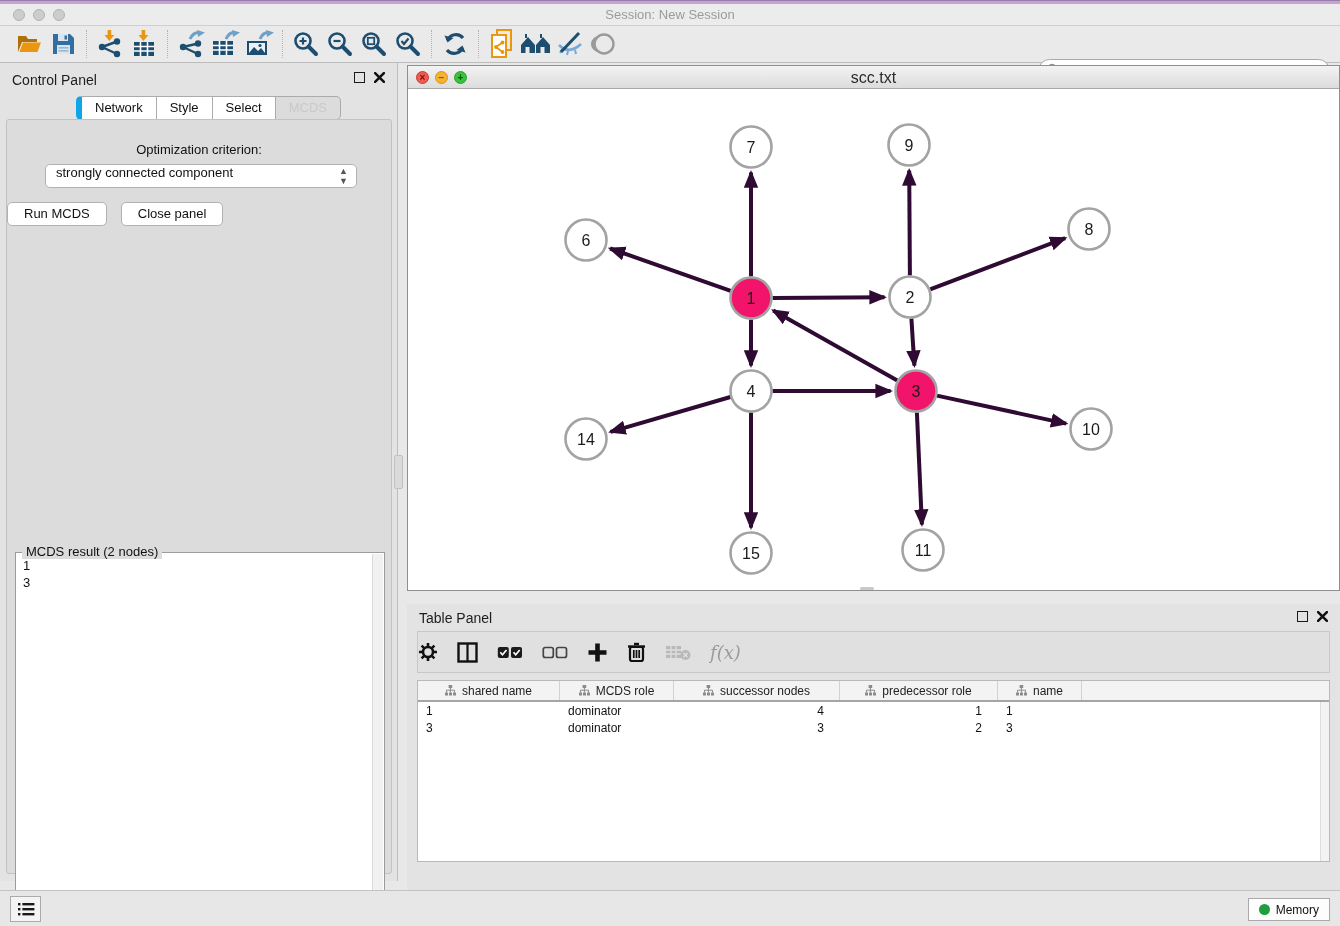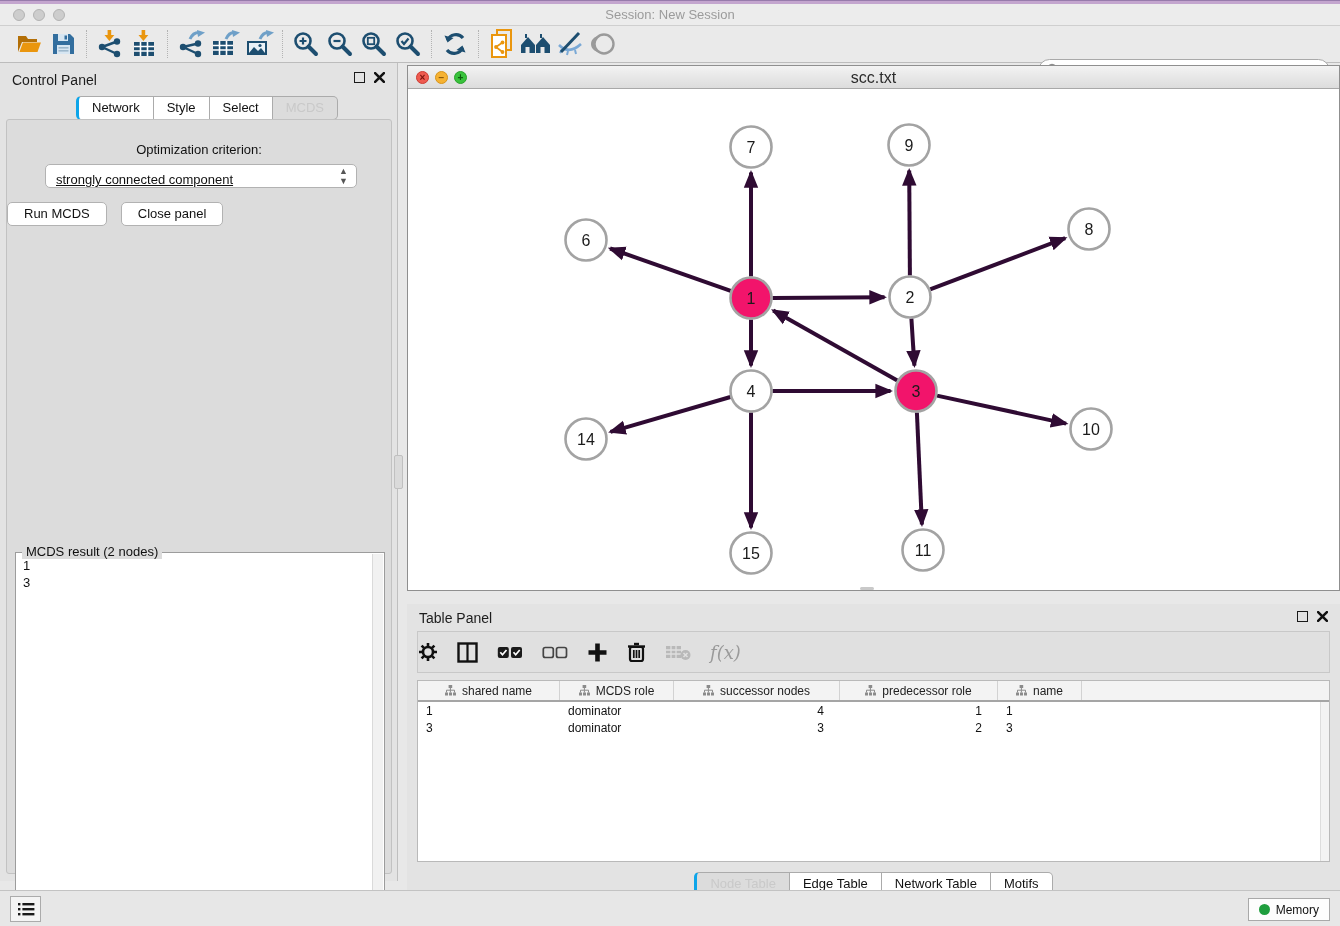--- a/index.html
+++ b/index.html
@@ -27,27 +27,27 @@
   #control-panel{left:0;top:63px;width:398px;height:818px;background:#e3e3e3;border-right:1px solid #bfbfbf;}
   .panel-title{font-size:14px;color:#1d1d1d;}
   #cp-header{left:12px;top:9px;}
   .win-icons{position:absolute;top:9px;display:flex;gap:9px;align-items:center;}
   #cp-icons{right:12px;}
   .float-ico{width:11px;height:11px;border:1.6px solid #1a1a1a;display:inline-block;}
   .seg-group{display:flex;}
   #ctrl-tabs{left:76px;top:33px;position:absolute;}
   .seg{font-size:13px;color:#111;background:#fff;border:1px solid #ababab;border-left:none;
     padding:3px 13px 4px;cursor:default;}
-  .seg:first-child{border-left:3px solid #0ea5e9;border-radius:5px 0 0 5px;}
+  .seg:first-child{border-left:6px solid #0ea5e9;border-radius:5px 0 0 5px;}
   .seg:last-child{border-radius:0 5px 5px 0;}
   .seg.sel{background:#dcdcdc;color:#c9c9c9;}
   #cp-content{left:6px;top:56px;width:386px;height:755px;background:#dcdcdc;border:1px solid #c2c2c2;border-radius:3px;}
   #opt-label{width:100%;text-align:center;top:22px;font-size:13px;color:#111;}
   #opt-select{left:38px;top:44px;width:312px;height:24px;background:#fff;border:1px solid #b2b2b2;
-    border-radius:5px;font-size:13px;color:#111;display:flex;align-items:flex-end;padding-left:10px;text-decoration:underline;}
+    border-radius:5px;font-size:13px;color:#111;display:flex;align-items:flex-start;padding-left:10px;}
   #opt-stepper{position:absolute;right:8px;top:1px;font-size:9px;line-height:10px;color:#555;text-align:center;}
   #cp-buttons{left:0;top:82px;width:100%;display:flex;justify-content:flex-start;gap:14px;}
   .btn{background:#fff;border:1px solid #b2b2b2;border-radius:5px;font-size:13px;color:#111;
     padding:3px 16px 4px;font-family:"Liberation Sans",sans-serif;}
   #mcds-result{left:8px;top:432px;width:370px;height:378px;background:#fff;border:1px solid #9c9c9c;}
   #mcds-result-title{position:absolute;top:-9px;left:6px;background:#dcdcdc;padding:0 4px;font-size:13px;color:#111;}
   #mcds-result-text{position:absolute;left:7px;top:4px;font-size:13px;line-height:17px;color:#111;white-space:pre;}
   #mcds-scroll{position:absolute;right:1px;top:1px;width:11px;height:374px;background:#f1f1f1;border-left:1px solid #dadada;}
   #cp-splitter{left:394px;top:455px;width:9px;height:34px;background:#dadada;border:1px solid #c0c0c0;border-radius:2px;}
 
@@ -498,26 +498,20 @@
         <div class="tr">
           <div class="td left" style="width: 142px;">3</div>
           <div class="td left" style="width: 114px;">dominator</div>
           <div class="td right" style="width: 166px;">3</div>
           <div class="td right" style="width: 158px;">2</div>
           <div class="td left" style="width: 84px;">3</div>
         </div>
       </div>
     <div id="tbl-scroll"></div>
   </div>
-  <div id="table-tabs" class="seg-group">
-      <span class="seg sel">Node Table</span>
-      <span class="seg">Edge Table</span>
-      <span class="seg">Network Table</span>
-      <span class="seg">Motifs</span>
-    </div>
 </div>
 
 <div id="status-bar" class="abs">
   <div id="list-btn" class="abs">
     <svg width="18" height="15" viewBox="0 0 18 15">
         <g fill="#1a1a1a">
           <rect x="1" y="1" width="2.4" height="2.4"></rect>
           <rect x="5.4" y="1" width="12" height="2.4"></rect>
           <rect x="1" y="6" width="2.4" height="2.4"></rect>
           <rect x="5.4" y="6" width="12" height="2.4"></rect>

